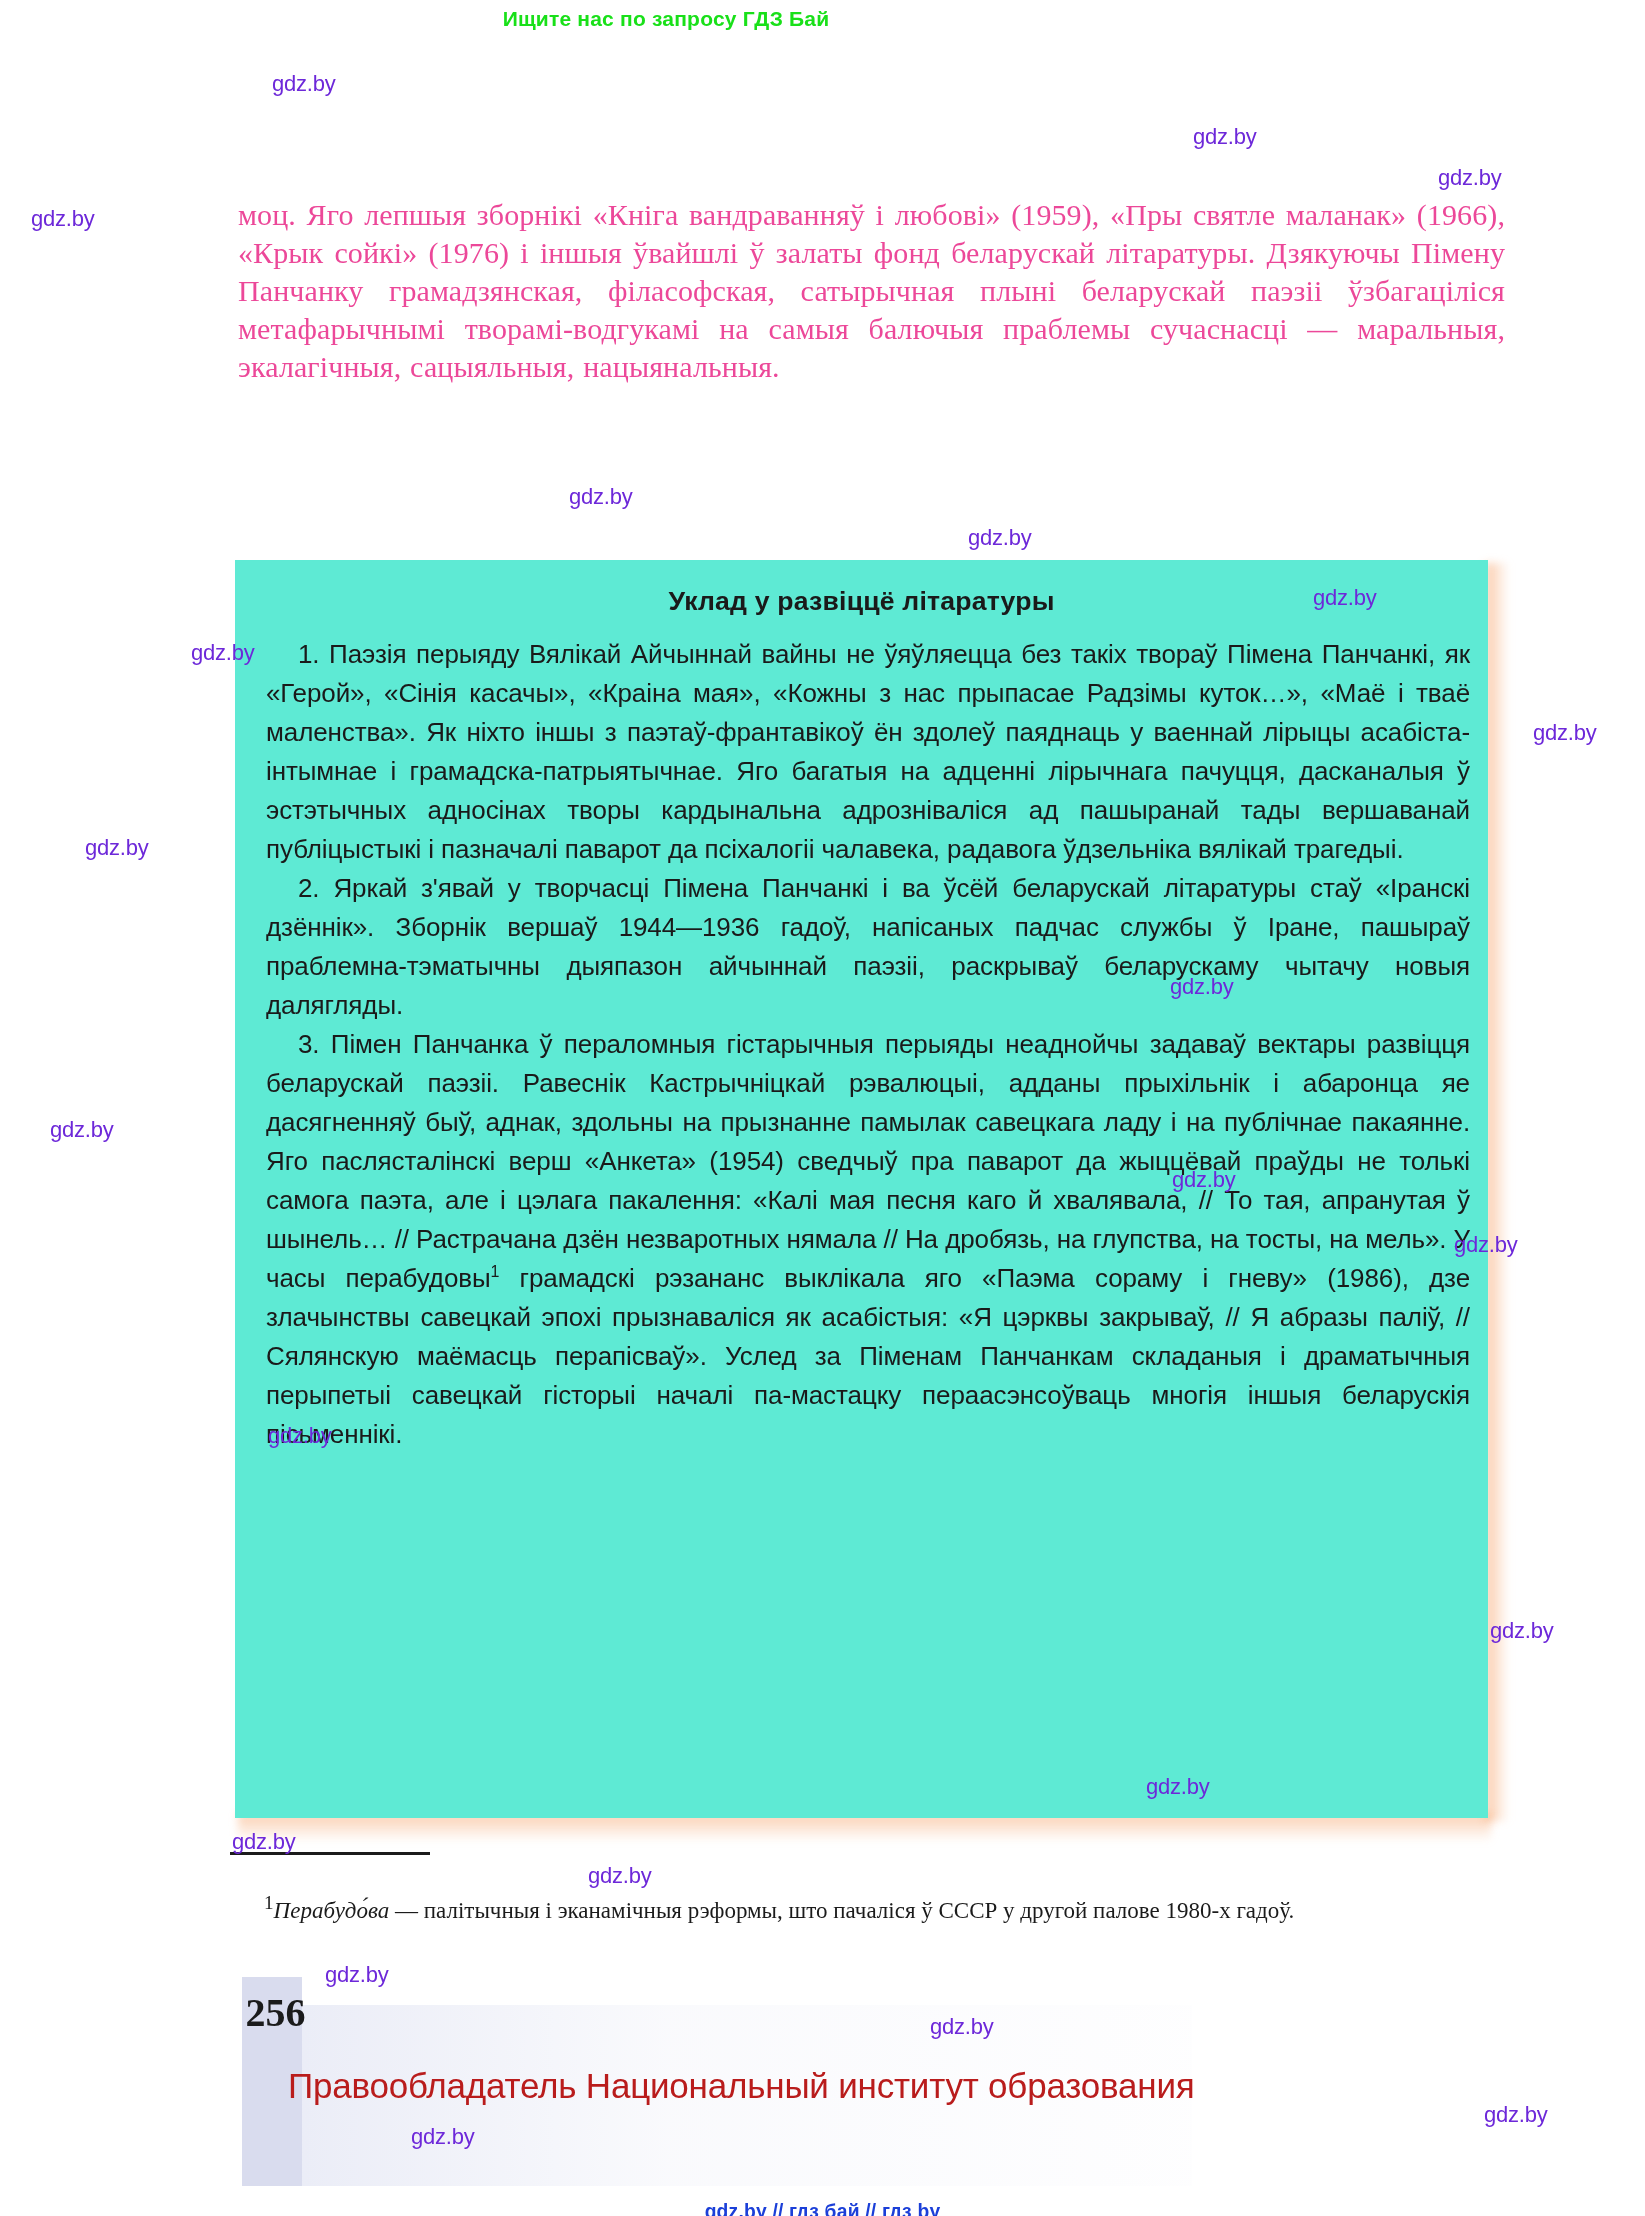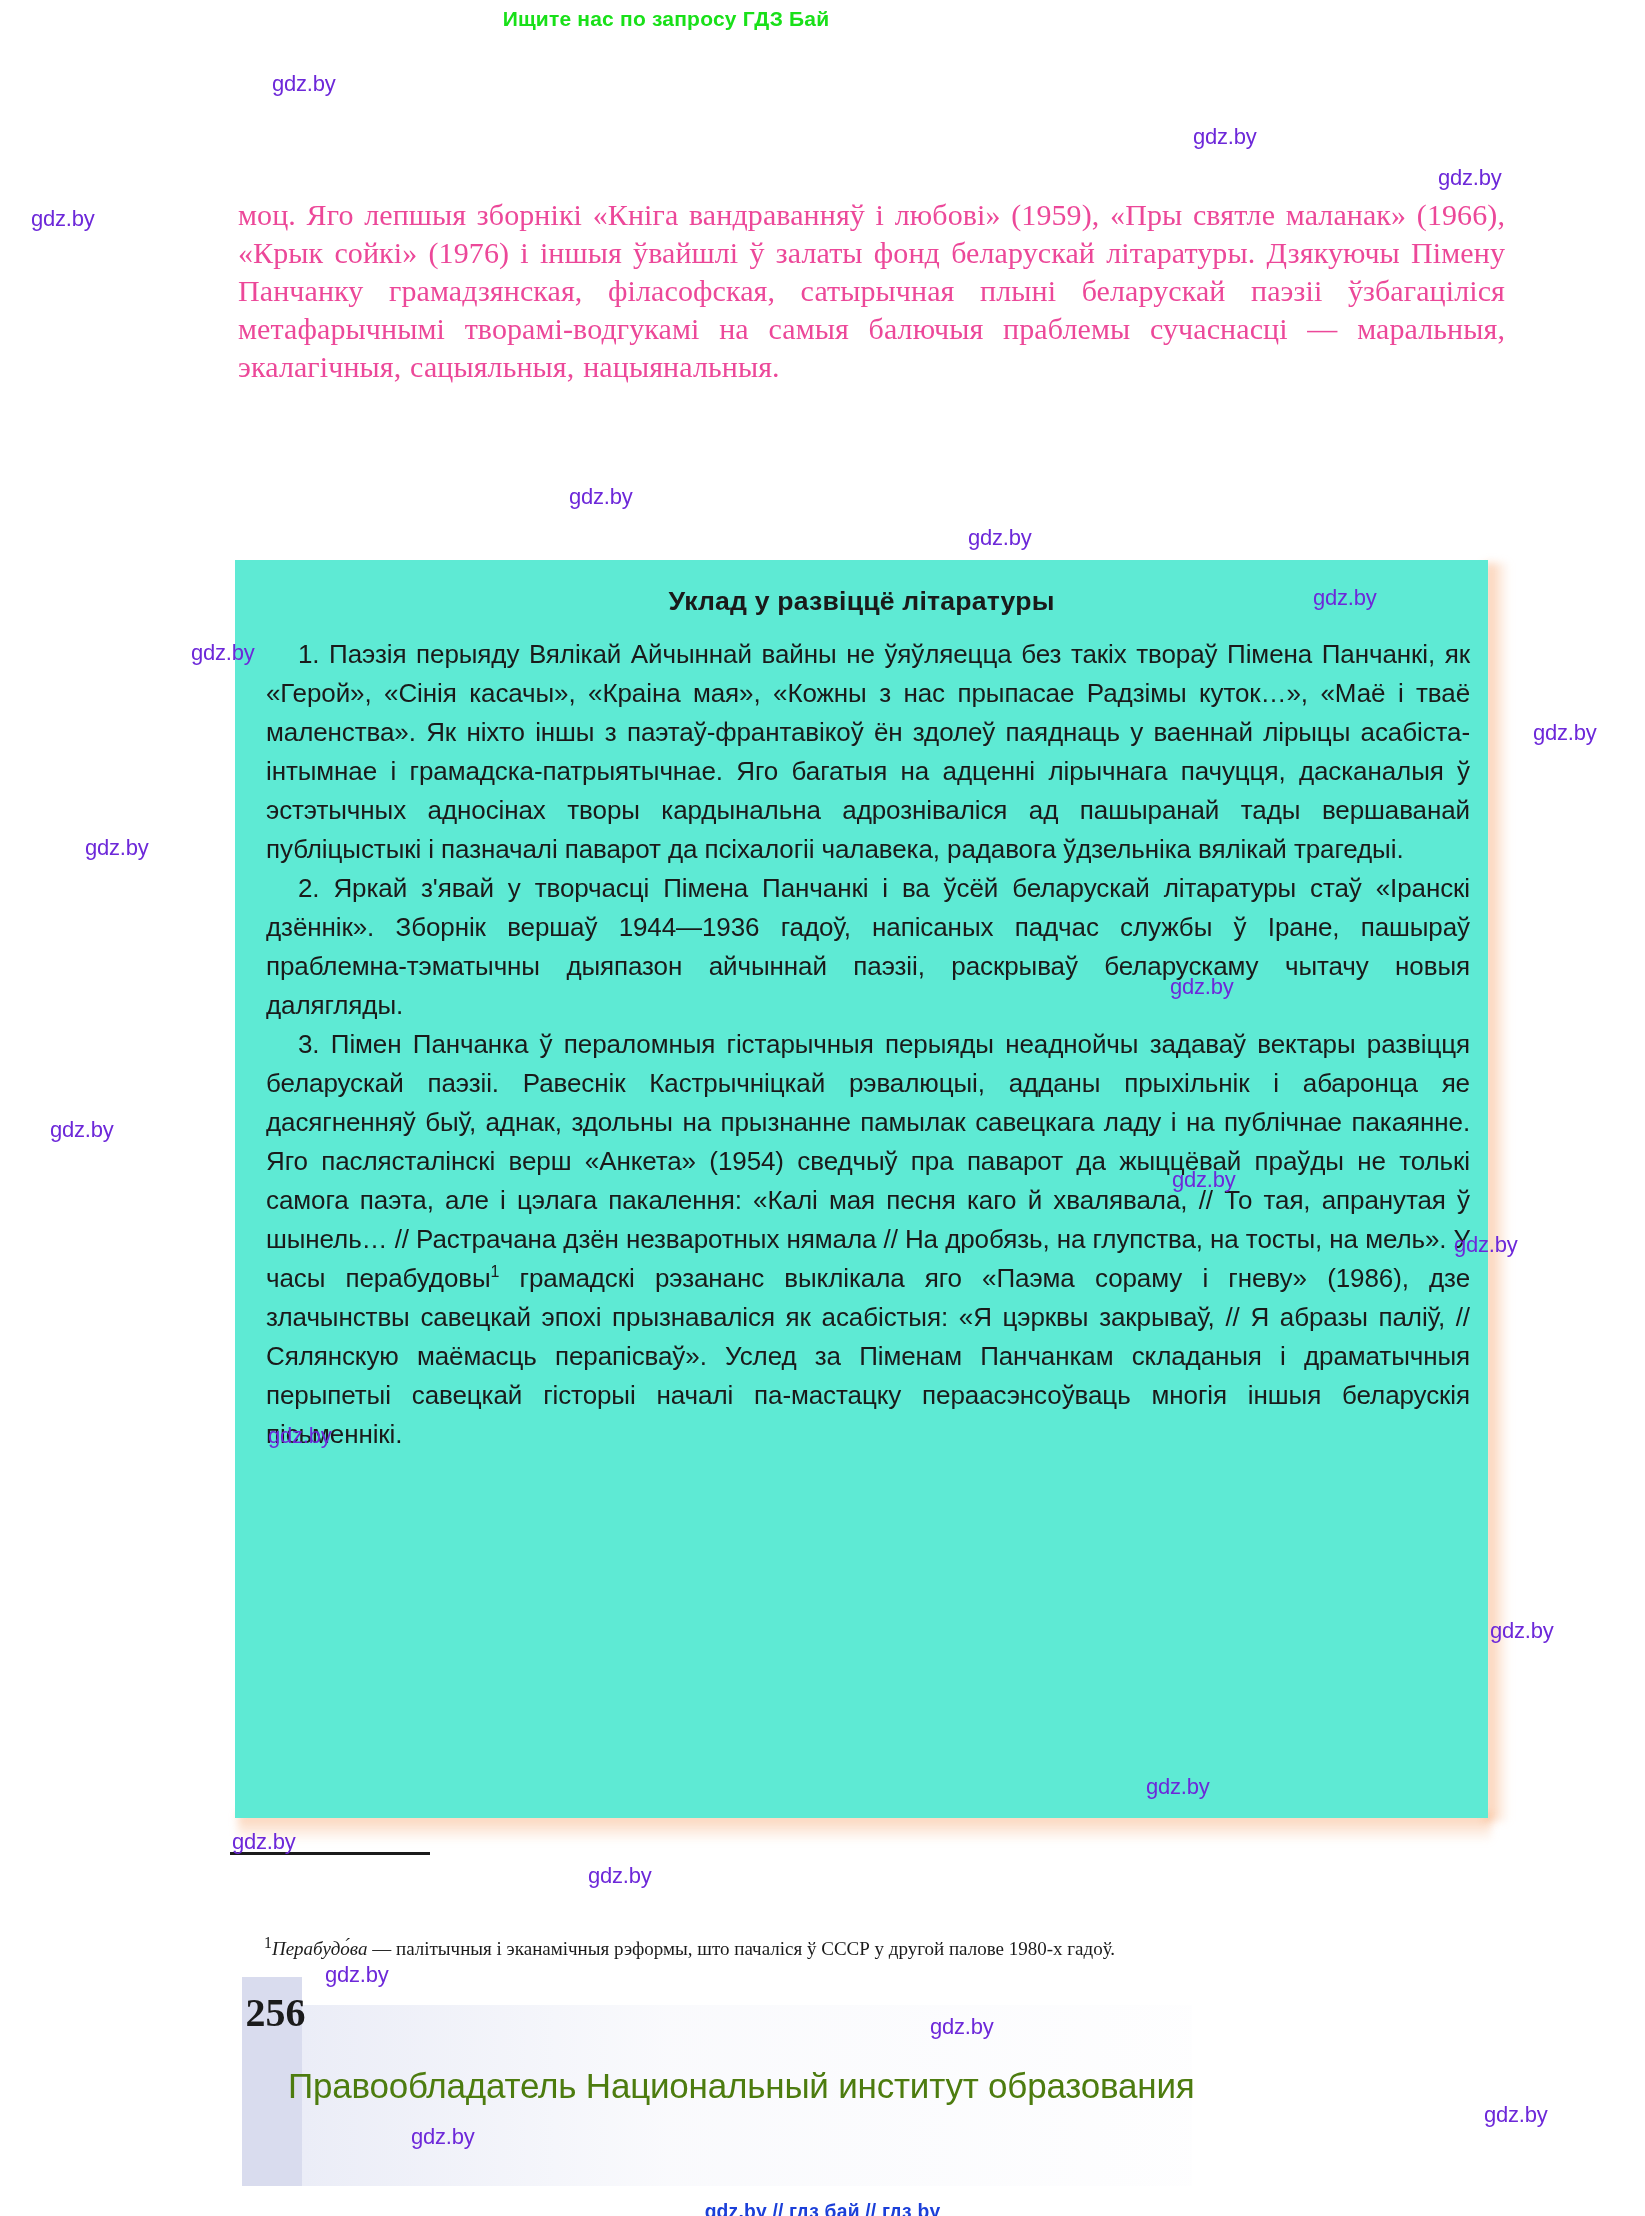--- a/index.html
+++ b/index.html
@@ -142,25 +142,24 @@
     height: 3.2px;
     background: #1b1b1b;
     z-index: 20;
   }
   .footnote {
     position: absolute;
     left: 230px;
     top: 1885px;
     width: 1281px;
     font-family: "Liberation Serif", serif;
-    font-size: 19px;
+    font-size: 23px;
     line-height: 35px;
     color: #1b1b1b;
     z-index: 20;
-    margin-top: 40px;
   }
   .footnote .fn-first { text-indent: 34px; }
   .footnote i { font-style: italic; }
 
   
   .pagenum-col {
     position: absolute;
     left: 242px;
     top: 1977px;
     width: 60px;
@@ -189,21 +188,21 @@
     color: #1b1b1b;
     z-index: 8;
   }
 
   .copyright-wm {
     position: absolute;
     left: 288px;
     top: 2066px;
     font-family: "Liberation Sans", sans-serif;
     font-size: 35px;
-    color: #4d7c0f;
+    color: #b91c1c;
     white-space: nowrap;
     z-index: 9;
     letter-spacing: -0.2px;
   }
 
   .footer-link {
     position: absolute;
     left: 0;
     top: 2174px;
     width: 1645px;

